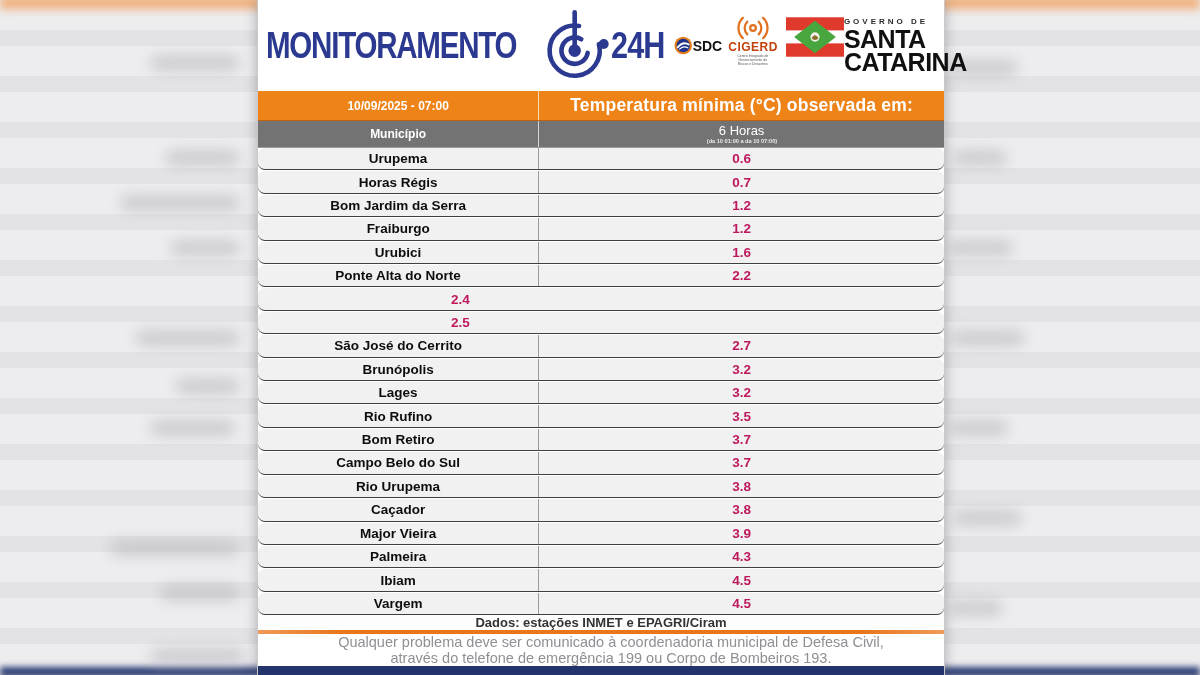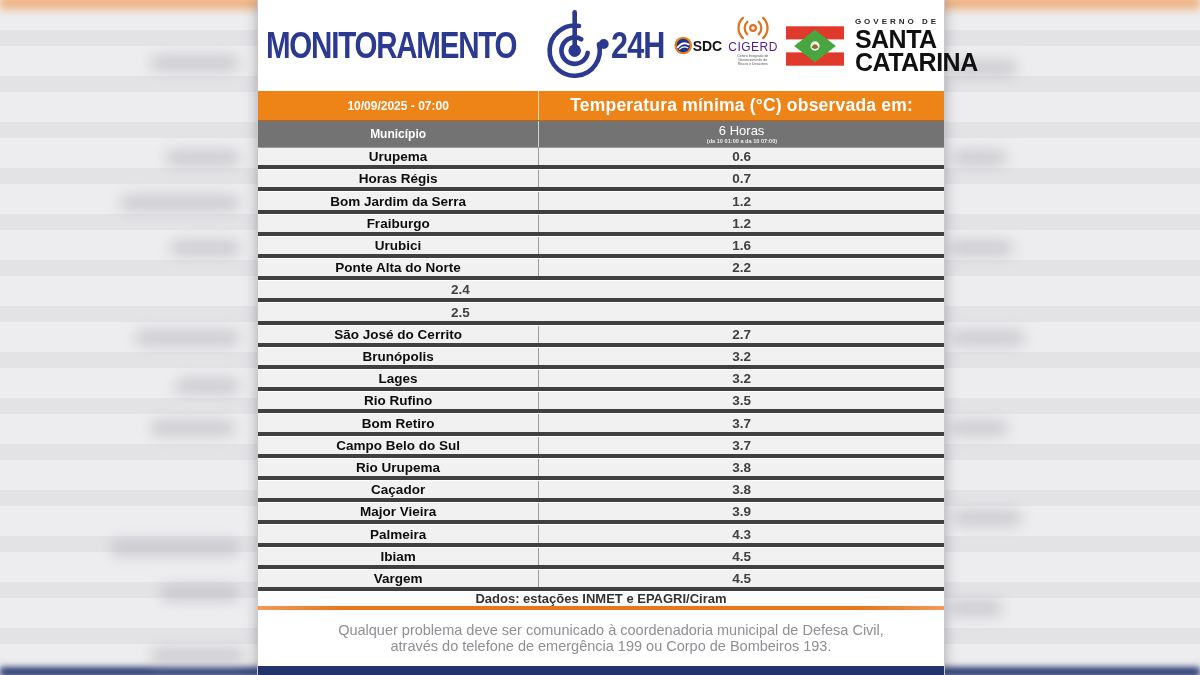--- a/index.html
+++ b/index.html
@@ -32,55 +32,55 @@
   .wordmark{display:flex;align-items:center;}
   .wm-text{font-size:36px;font-weight:700;color:#2B3990;letter-spacing:-1.5px;
            transform:scaleX(.82);transform-origin:left center;white-space:nowrap;}
   .radar-svg{margin-left:-28px;}
   .wm-24h{font-size:36px;font-weight:700;color:#2B3990;letter-spacing:-1px;
           transform:scaleX(.85);transform-origin:left center;margin-left:2px;}
   .brand-spacer{flex:1;}
   .logo-sdc{display:flex;flex-direction:row;align-items:center;width:48px;margin-right:6px;}
   .sdc-label{font-size:14px;font-weight:700;color:#111;margin-top:1px;}
   .logo-cigerd{display:flex;flex-direction:column;align-items:center;width:62px;margin-right:8px;}
-  .cigerd-name{font-size:12px;font-weight:400;color:#4c1d95;letter-spacing:.5px;line-height:1;}
+  .cigerd-name{font-size:12px;font-weight:700;color:#c2410c;letter-spacing:.5px;line-height:1;}
   .cigerd-sub{font-size:7px;color:#555;line-height:1.05;text-align:center;width:160%;
               transform:scale(.5);transform-origin:center top;margin-top:1px;}
-  .logo-gov{display:flex;align-items:center;gap:11px;}
+  .logo-gov{display:flex;align-items:flex-start;gap:0;}
   .gov-text{display:flex;flex-direction:column;}
   .gov-small{font-size:8px;font-weight:700;letter-spacing:3px;color:#2a2a2a;margin-bottom:2px;}
   .gov-big{font-size:25px;font-weight:800;color:#101010;line-height:.92;letter-spacing:-.5px;}
 
   
   .thead1{height:29px;display:flex;background:#EE8318;color:#fff;border-bottom:1px solid #BE6410;flex:0 0 auto;}
   .thead2{height:26px;display:flex;background:#737373;color:#fff;border-bottom:1px solid #9C9C9C;flex:0 0 auto;}
   .hcell-l{width:41%;display:flex;align-items:center;justify-content:center;
            font-weight:700;border-right:1px solid rgba(255,255,255,.7);box-sizing:border-box;}
   .hcell-r{width:59%;display:flex;align-items:center;justify-content:center;font-weight:700;}
   .thead1 .hcell-l{font-size:12px;}
   .thead1 .hcell-r{font-size:17.5px;letter-spacing:.2px;}
   .thead2 .hcell-l{font-size:12px;}
   .col6h{flex-direction:column;line-height:1;}
   .col6h .main{font-size:13px;font-weight:400;}
   .col6h .sub{font-size:7px;font-weight:700;opacity:.85;transform:scale(.8);margin-top:1px;}
 
   
   .tbody{flex:1;display:flex;flex-direction:column;}
-  .row{flex:1;display:flex;background:#F1F1F2;border-bottom:4px solid #404040;border-top:1px solid #ffffff;}
+  .row{flex:1;display:flex;background:#F1F1F2;border-bottom:1px solid #404040;border-top:1px solid #ffffff;border-radius:7px;}
   .row:first-child{border-top:none;}
   .cl{width:41%;display:flex;align-items:center;justify-content:center;
       font-size:13.5px;font-weight:700;color:#0d0d0d;border-right:1px solid #9C9C9C;box-sizing:border-box;}
   .cr{width:59%;display:flex;align-items:center;justify-content:center;
-      font-size:13.5px;font-weight:700;color:#404040;}
+      font-size:13.5px;font-weight:700;color:#be185d;}
 
   .source{height:15px;flex:0 0 auto;display:flex;align-items:center;justify-content:center;
           font-size:13px;font-weight:700;color:#333;background:#fdfdfd;}
   .orange-divider{height:4px;flex:0 0 auto;
           background:linear-gradient(90deg,#F09A58,#E8761D 12%,#E8761D 88%,#F09A58);}
-  .notice{height:56px;flex:0 0 auto;display:flex;flex-direction:column;justify-content:center;
+  .notice{height:32px;flex:0 0 auto;display:flex;flex-direction:column;justify-content:center;
           text-align:center;color:#8F8F94;font-size:14.5px;background:#fff;margin-left:20px;}
   .navy-bar{height:9px;flex:0 0 auto;background:#22346B;}
 </style>
 </head>
 <body>
 
 <div class="stage">
 
   <div class="bg bg-left"></div>
   <div class="bg bg-right"></div>

